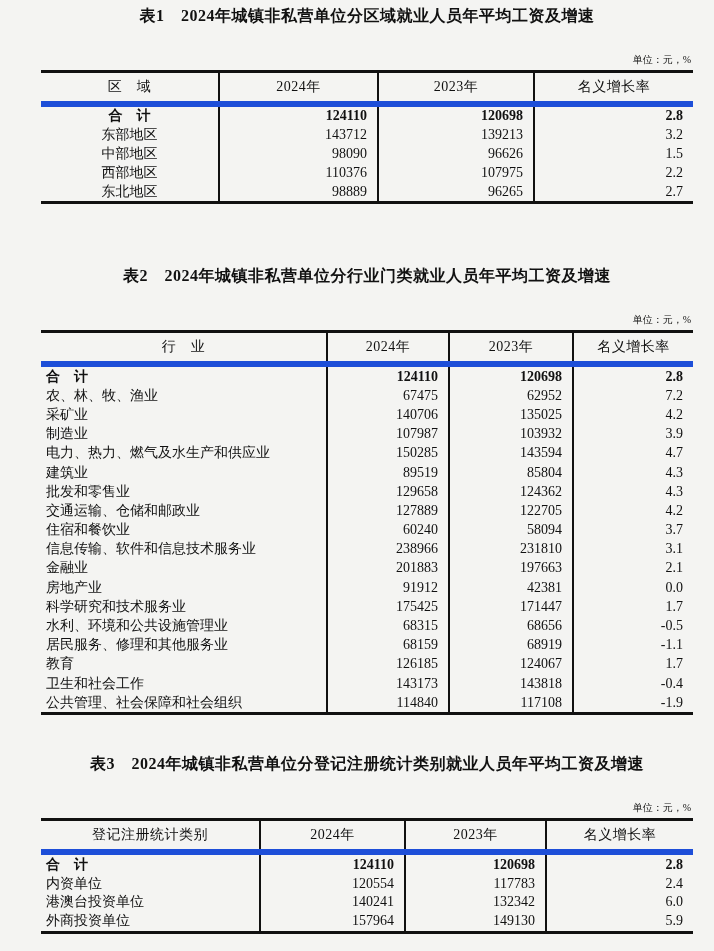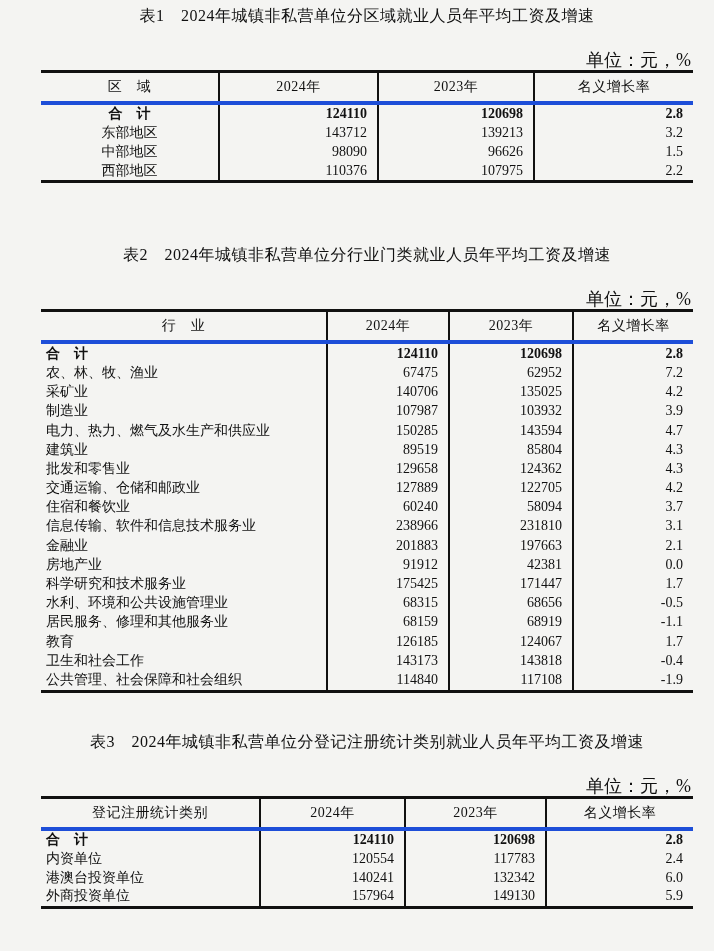--- a/index.html
+++ b/index.html
@@ -13,47 +13,47 @@
   }
   .page {
     width: 652px;
     margin-left: 41px;
     padding-top: 6px;
   }
   .tbl-title {
     margin: 0;
     text-align: center;
     font-size: 16px;
-    font-weight: normal;
+    font-weight: bold;
     line-height: 20px;
     letter-spacing: 0.5px;
   }
   .title-gap-2 { margin-top: 62px; }
   .title-gap-3 { margin-top: 39px; }
   .unit-line {
     margin-top: 26px;
     margin-bottom: 2px;
     text-align: right;
-    font-size: 18px;
+    font-size: 10px;
     line-height: 16px;
     padding-right: 2px;
   }
   table.stat {
     border-collapse: collapse;
     table-layout: fixed;
     width: 652px;
     border-top: 3px solid #111;
     border-bottom: 3px solid #111;
   }
   table.stat th {
     font-weight: normal;
     font-size: 14px;
     text-align: center;
     height: 28px;
-    border-bottom: 4px solid #1d4ed8;
+    border-bottom: 6px solid #1d4ed8;
     padding: 0;
     letter-spacing: 0.5px;
   }
   table.stat td {
     font-size: 14px;
     padding: 0;
     line-height: 1;
     vertical-align: middle;
   }
   table.stat .vline { border-right: 2px solid #111; }
@@ -105,20 +105,26 @@
             <td class="cell num vline">98090</td>
             <td class="cell num vline">96626</td>
             <td class="cell num">1.5</td>
           </tr>
           <tr>
             <td class="cell label-center vline">西部地区</td>
             <td class="cell num vline">110376</td>
             <td class="cell num vline">107975</td>
             <td class="cell num">2.2</td>
           </tr>
+          <tr>
+            <td class="cell label-center vline">东北地区</td>
+            <td class="cell num vline">98889</td>
+            <td class="cell num vline">96265</td>
+            <td class="cell num">2.7</td>
+          </tr>
         </tbody>
       </table>
   </section>
 
   <section>
     <h2 class="tbl-title title-gap-2">表2　2024年城镇非私营单位分行业门类就业人员年平均工资及增速</h2>
     <div class="unit-line">单位：元，%</div>
     <table class="stat rh-big">
         <colgroup>
           <col style="width: 286px;">

